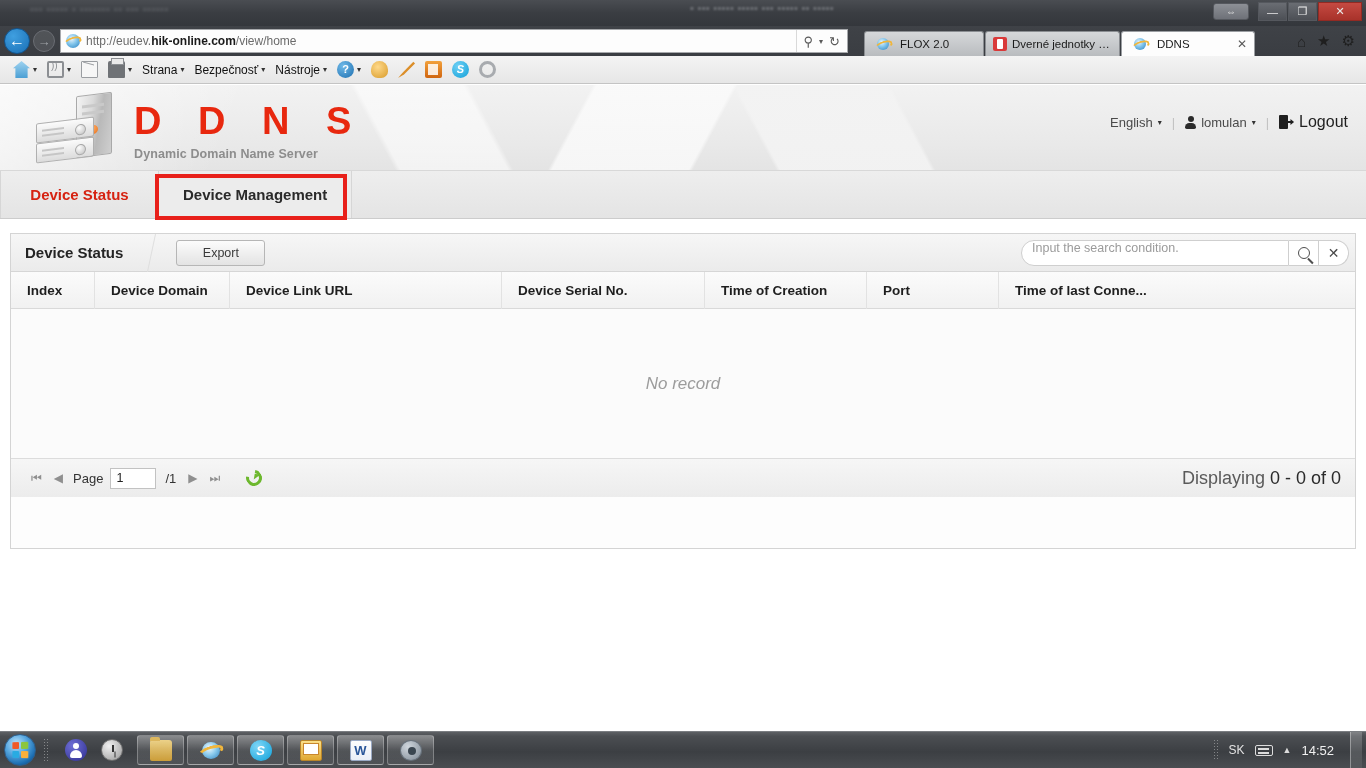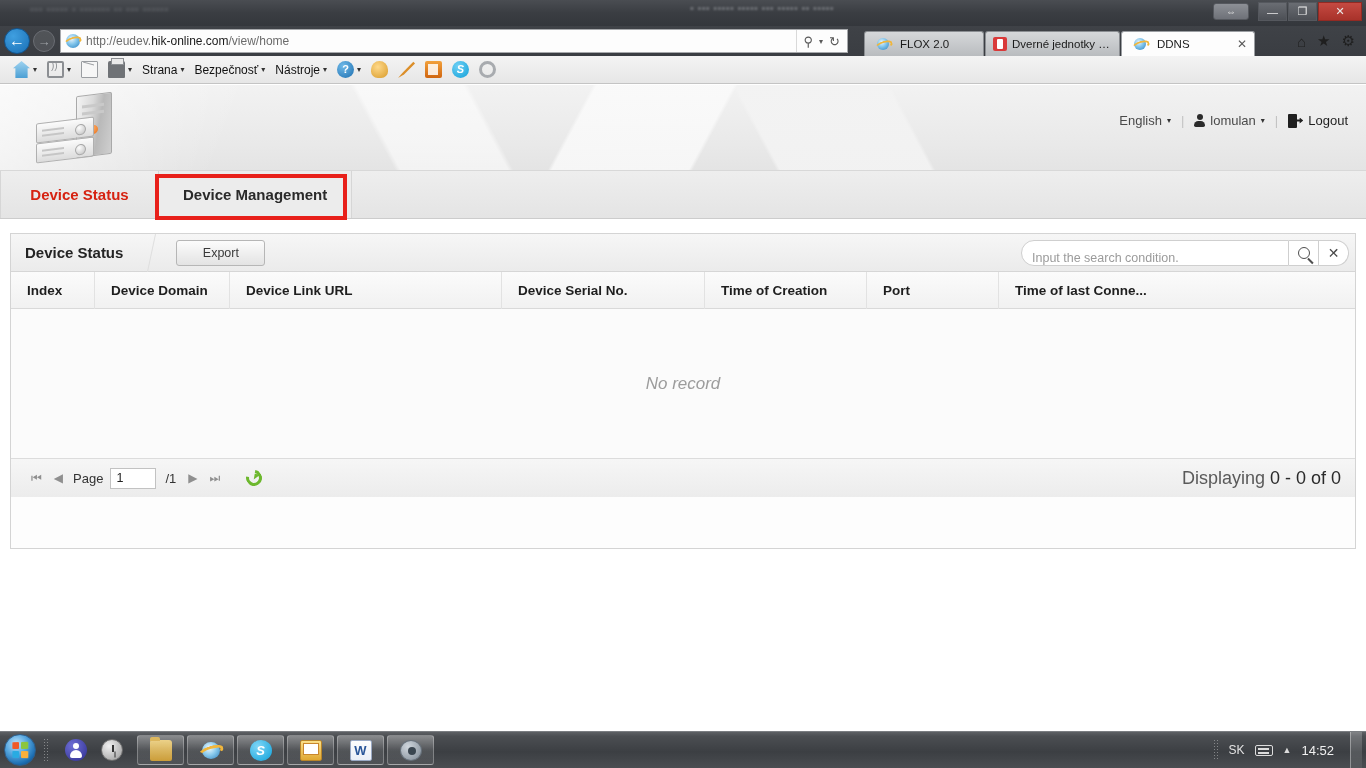--- a/index.html
+++ b/index.html
@@ -75,21 +75,21 @@
   .ie-favicon .eo {
     position:absolute; inset:1px; border-radius:50%;
     background: radial-gradient(circle at 40% 35%, #eaf4fb 0%, #7fc3ea 45%, #2a7fbe 100%);
   }
   .ie-favicon .ee {
     position:absolute; left:-1px; top:4px; width:18px; height:9px;
     border: 2px solid #f0b63c; border-radius: 50%;
     transform: rotate(-18deg); border-left-color: transparent; border-bottom-color: transparent;
   }
   .addr-url { font-size: 12px; color: #6b6b6b; white-space: nowrap; }
-  .addr-url b { color: #1a1a1a; font-weight: 400; }
+  .addr-url b { color: #1a1a1a; font-weight: 700; }
   .addr-right {
     position: absolute; right: 0; top: 0; height: 100%;
     display: flex; align-items: center; gap: 2px; padding-right: 5px;
     border-left: 1px solid #d9d9d9; padding-left: 5px;
   }
   .addr-ico { color: #5a5a5a; font-size: 13px; padding: 0 2px; }
 
   .tabstrip { display: flex; align-items: flex-end; height: 30px; margin-left: 16px; }
   .tab {
     height: 25px; min-width: 120px; max-width: 135px;
@@ -206,21 +206,21 @@
     width: 11px; height: 13px; position: relative; display:inline-block;
   }
   .person-ico::before{content:''; position:absolute; left:3px; top:0; width:6px;height:6px;border-radius:50%;background:#2b2b2b;}
   .person-ico::after{content:''; position:absolute; left:0; top:7px; width:11px;height:6px;border-radius:5px 5px 2px 2px;background:#2b2b2b;}
   .logout-ico {
     width: 15px; height: 14px; position: relative; display:inline-block;
   }
   .logout-ico::before{content:''; position:absolute; left:0; top:0; width:9px;height:14px;background:#1f1f1f;border-radius:1px;}
   .logout-ico::after{content:''; position:absolute; left:7px; top:4px; width:8px;height:6px;
     background:#1f1f1f; clip-path: polygon(0% 35%, 55% 35%, 55% 0%, 100% 50%, 55% 100%, 55% 65%, 0% 65%);}
-  .logout-label { color: #1f1f1f; font-size: 13px; }
+  .logout-label { color: #1f1f1f; font-size: 16px; }
 
   
   .navtabs {
     position: relative; height: 48px; width: 100%;
     background: linear-gradient(to bottom,#eeeeee,#e4e4e4);
     border-bottom: 1px solid #cccccc;
     display: flex; align-items: stretch;
   }
   .navtab {
     display: flex; align-items: center; justify-content: center;
@@ -251,21 +251,21 @@
     width: 89px; height: 26px;
     background: linear-gradient(to bottom,#fcfcfc,#e3e3e3);
     border: 1px solid #b6b6b6; border-radius: 3px;
     display: flex; align-items: center; justify-content: center;
     font-size: 12.5px; color: #3a3a3a;
   }
   .search-wrap { margin-left: auto; display: flex; align-items: center; }
   .search-box {
     width: 268px; height: 26px; background: #fff;
     border: 1px solid #cfcfcf; border-radius: 13px 0 0 13px;
-    display: flex; align-items: flex-end; padding: 0 10px;
+    display: flex; align-items: flex-start; padding: 0 10px;
   }
   .search-box input {
     border: none; outline: none; width: 100%;
     font-size: 12.5px; color: #333; font-family: "Liberation Sans", sans-serif;
     background: transparent;
   }
   .search-box input::placeholder { color: #9b9b9b; }
   .sbtn {
     width: 30px; height: 26px; background: #fff;
     border: 1px solid #cfcfcf; border-left: none;
@@ -491,20 +491,24 @@
 
   <div class="ddns-header">
     <div class="logo-block">
       <div class="logo-art">
         <div class="tower">
             <span class="tower-dot"></span>
           </div>
         <div class="srv srv1"></div>
         <div class="srv srv2"></div>
       </div>
+      <div class="logo-text">
+        <div class="ddns-word">D D N S</div>
+        <div class="ddns-sub">Dynamic Domain Name Server</div>
+      </div>
     </div>
 
     <div class="header-user">
       <span class="hu-item">
         <span>English</span>
         <span class="caret">▾</span>
       </span>
       <span class="hu-sep">|</span>
       <span class="hu-item">
         <span class="person-ico"></span>

